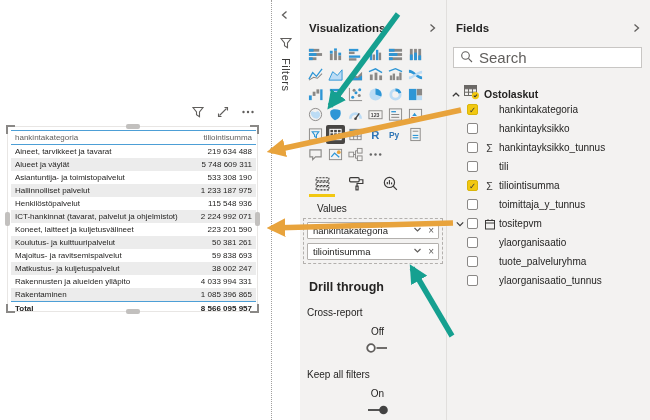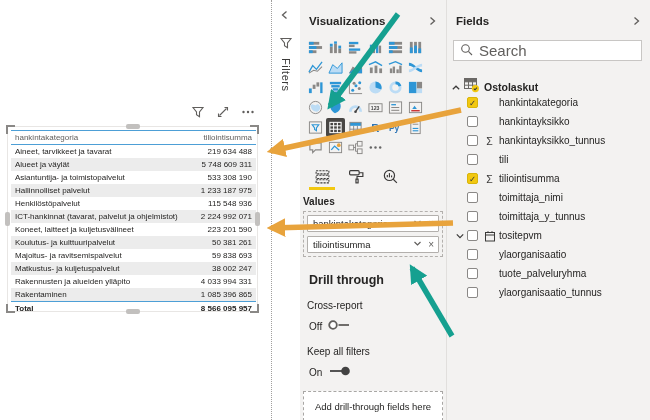--- a/index.html
+++ b/index.html
@@ -32,40 +32,40 @@
   table.pbi tfoot td { font-weight:bold; border-top:1px solid #4D9FD6; }
 
   
   .fstrip { position:absolute; left:272px; top:0; width:28px; height:420px; background:#fff; }
   .fstrip .chev { position:absolute; top:6px; left:8px; cursor:pointer; }
   .fstrip .funnel { position:absolute; top:36px; left:7px; }
   .fstrip .vlabel { position:absolute; top:58px; left:8px; writing-mode:vertical-rl; font-size:11px; color:#3b3a39; letter-spacing:.5px; }
 
   
   .pane { position:absolute; top:0; height:420px; background:#f3f2f1; }
-  .pane-head { display:flex; justify-content:space-between; align-items:center; padding:12px 9px 4px 9px; }
+  .pane-head { display:flex; justify-content:space-between; align-items:center; padding:19px 9px 4px 9px; }
   .pane-title { font-size:11.5px; font-weight:bold; color:#252423; }
 
   
   .vizpane { left:300px; width:146px; }
   .vgrid { display:grid; grid-template-columns:repeat(6,20px); grid-auto-rows:20px; margin:4px 0 0 6px; }
   .vcell { display:flex; align-items:center; justify-content:center; width:19px; height:19px; border-radius:2px; cursor:pointer; }
   .vcell.sel { background:#484644; }
   .vtabs { display:flex; gap:14px; padding:8px 0 0 12px; align-items:center; }
   .vtab { position:relative; width:20px; height:20px; display:flex; align-items:center; justify-content:center; cursor:pointer; }
   .vtab.sel:after { content:""; position:absolute; left:-3px; right:-3px; bottom:-4px; height:3px; background:#F2C811; }
-  .values-label { font-size:10px; color:#252423; padding:10px 0 4px 3px;font-weight:bold; }
+  .values-label { font-size:10px; color:#252423; padding:10px 0 4px 17px; }
   .wells-box { margin:0 3px 0 3px; border:1px dashed #b3b0ad; padding:3px; }
   .well { background:#fff; border:1px solid #b3b0ad; border-radius:1px; height:17px; display:flex; align-items:center; justify-content:space-between; padding:0 4px 0 5px; font-size:9.5px; margin-bottom:4px; cursor:pointer; }
   .well:last-child { margin-bottom:0; }
   .well .wicons { display:flex; gap:6px; align-items:center; color:#605E5C; }
   .well .wx { font-size:10px; line-height:1; cursor:pointer; }
   .drill-title { font-size:12.5px; font-weight:bold; padding:16px 0 0 9px; }
   .sect-label { font-size:10px; padding:13px 0 0 7px; color:#252423; }
-  .toggle-row { display:flex; align-items:center; gap:5px; padding:8px 0 0 9px; font-size:10px; color:#252423; }
+  .toggle-row { display:flex; align-items:center; gap:5px; padding:8px 0 0 9px; font-size:10px; color:#252423;flex-direction:column; }
   .addbox { margin:12px 3px 0 3px; background:#fff; border:1px dashed #a8a6a4; height:30px; display:flex; align-items:center; justify-content:center; font-size:9.5px; color:#252423; cursor:pointer; }
 
   
   .fieldspane { left:446px; width:204px; border-left:1px solid #e1dfdd; }
   .search { margin:6px 8px 0 6px; height:21px; background:#fff; border:1px solid #c8c6c4; display:flex; align-items:center; padding:0 6px; gap:6px; }
   .search input { border:none; outline:none; background:transparent; font-size:15px; width:140px; font-family:inherit; color:#252423; }
   .search input::placeholder { color:#605E5C; }
   .tree { margin-top:12px; }
   .trow { display:flex; align-items:flex-end; height:20px; padding-left:2px; cursor:pointer; }
   .trow .chevslot { width:13px; display:flex; justify-content:center; }
@@ -619,26 +619,20 @@
           <div class="frow">
             <span class="chevslot"></span>
             <span class="cb checked">✓</span>
             <span class="ficon">Σ</span>
             <span class="flabel">tiliointisumma</span>
           </div>
           <div class="frow">
             <span class="chevslot"></span>
             <span class="cb"></span>
             <span class="ficon"></span>
-            <span class="flabel">toimittaja_nimi</span>
-          </div>
-          <div class="frow">
-            <span class="chevslot"></span>
-            <span class="cb"></span>
-            <span class="ficon"></span>
             <span class="flabel">toimittaja_y_tunnus</span>
           </div>
           <div class="frow">
             <span class="chevslot">
               <svg viewBox="0 0 10 10" width="10" height="10">
                 <polyline points="1.8,3.4 5,6.6 8.2,3.4" fill="none" stroke="#3b3a39" stroke-width="1.2"></polyline>
               </svg>
             </span>
             <span class="cb"></span>
             <span class="ficon">

